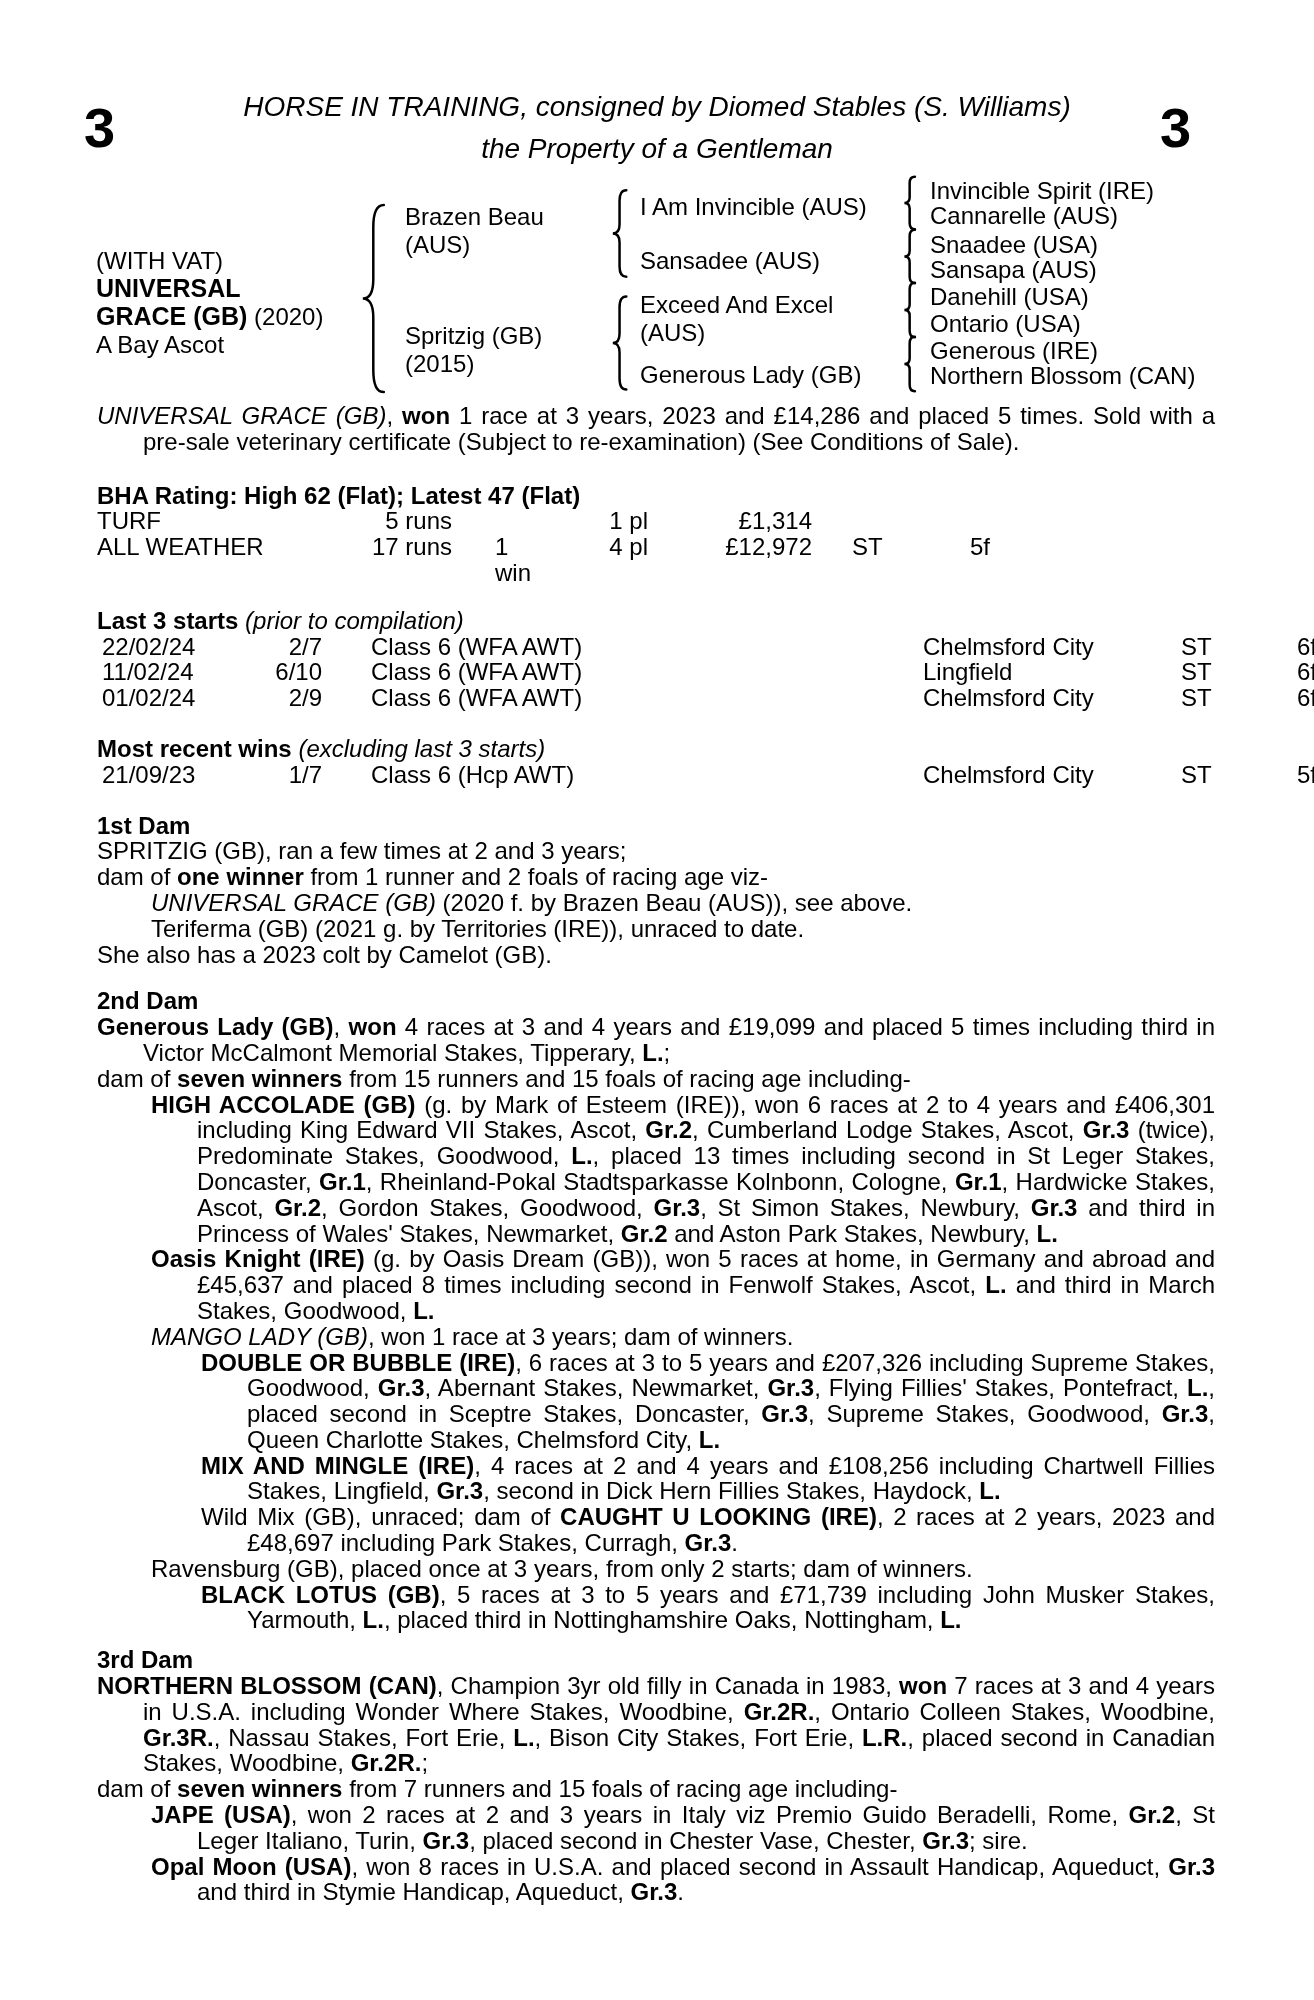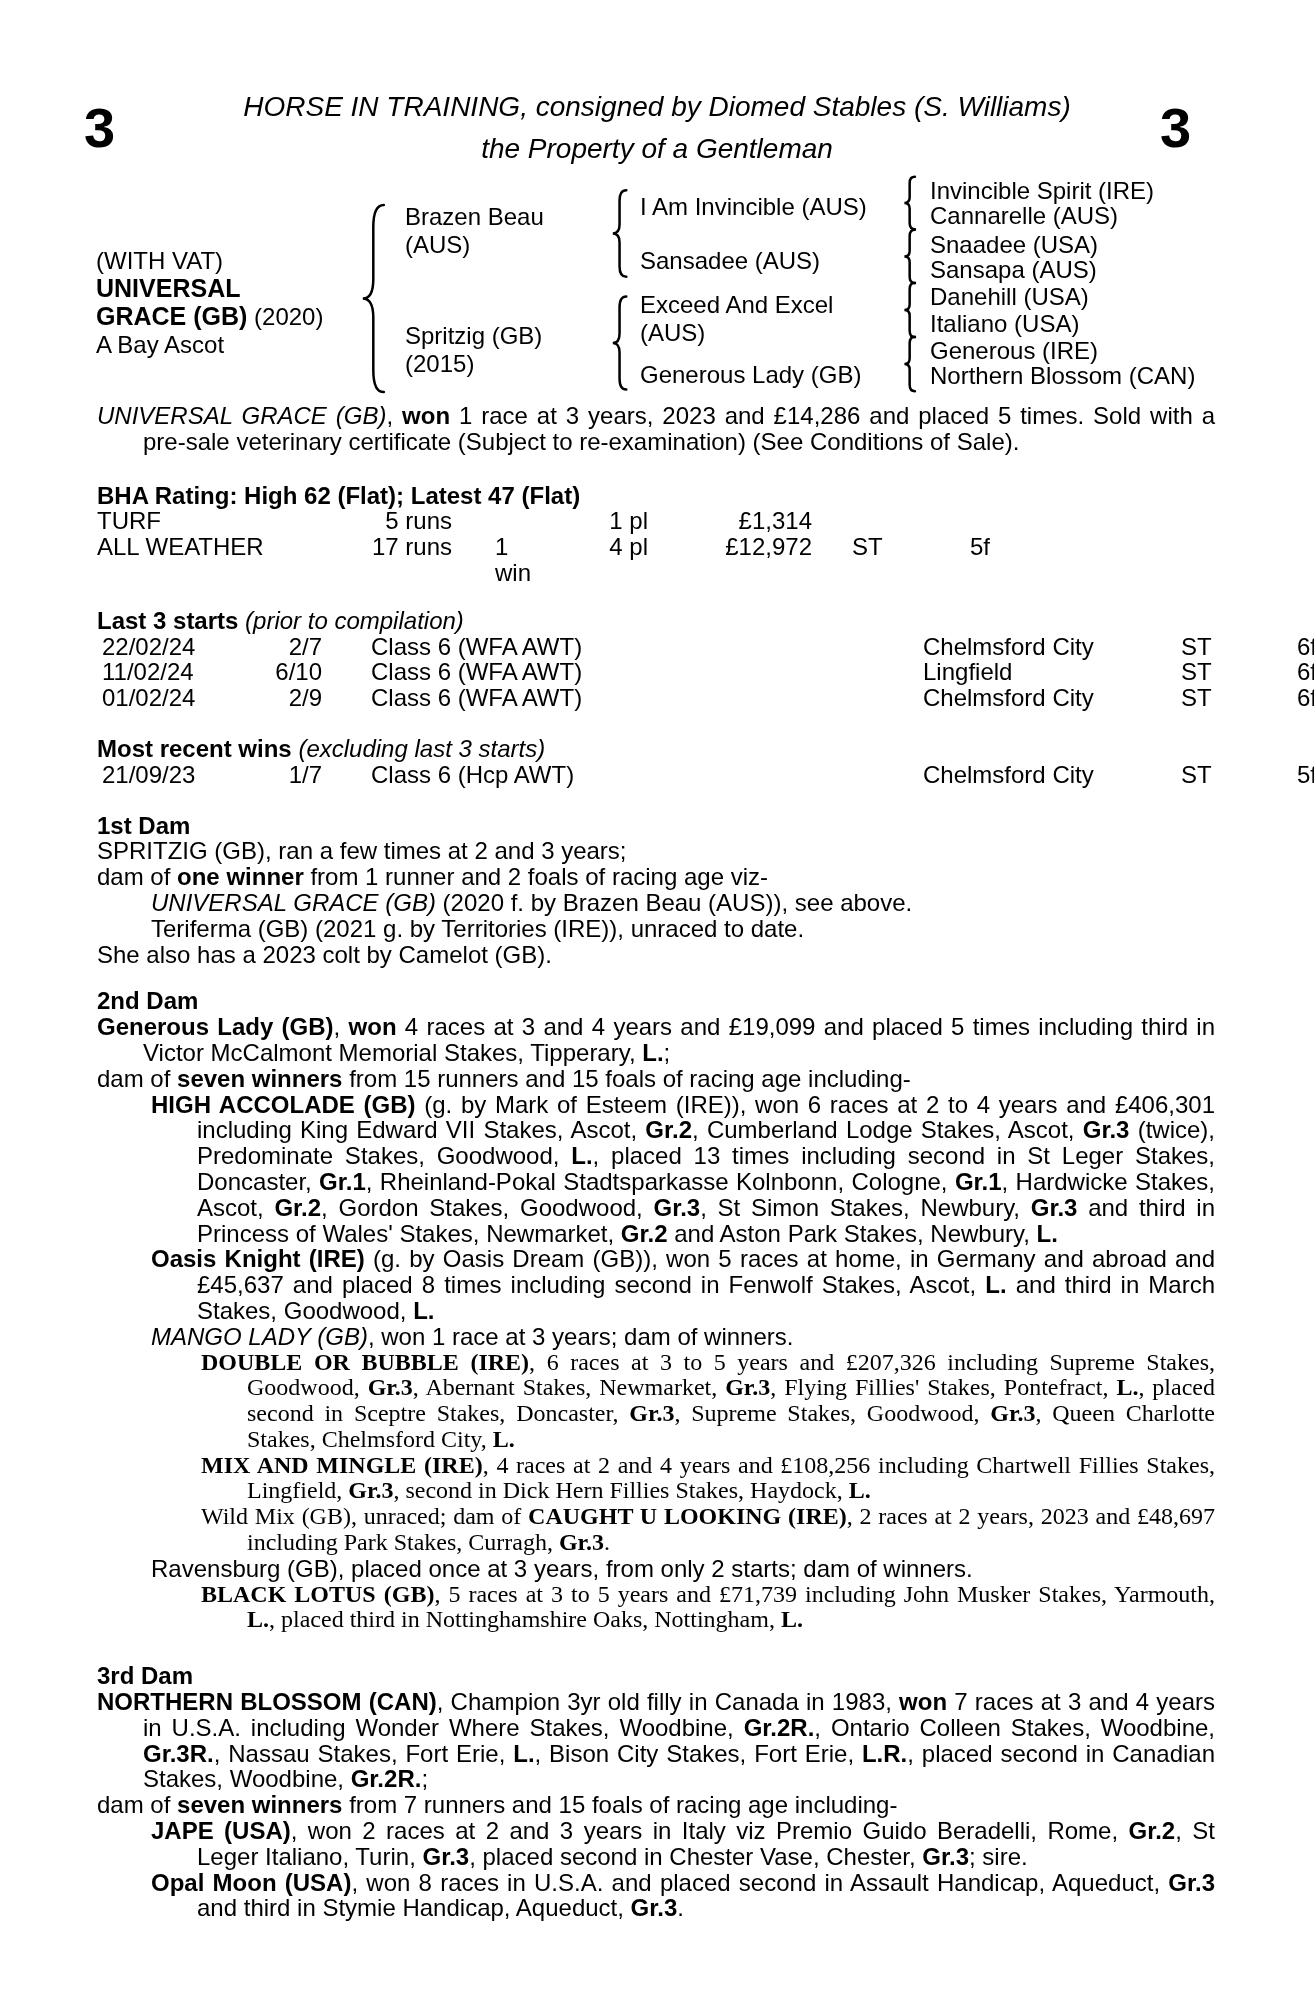--- a/index.html
+++ b/index.html
@@ -23,27 +23,27 @@
   .ped span{display:inline;}
   .ped-name{font-weight:bold;font-size:25px;}
   .brace{position:absolute;overflow:visible;}
   .brace path{fill:none;stroke:#000;stroke-width:2.5;stroke-linecap:round;vector-effect:non-scaling-stroke;}
 
   
   .body{position:absolute;left:97px;top:403px;width:1118px;}
   .para{text-align:justify;}
   .p0{padding-left:46px;text-indent:-46px;}
   .p1{padding-left:100px;text-indent:-46px;}
-  .p2{padding-left:150px;text-indent:-46px;font-family:Liberation Serif, serif;}
+  .p2{padding-left:150px;text-indent:-46px;}
   .sect-bha{margin-top:28px;}
   .sect-l3{margin-top:22px;}
   .sect-mrw{margin-top:25px;}
   .sect-dam1{margin-top:25px;}
   .sect-dam2{margin-top:21px;}
-  .sect-dam3{margin-top:30px;}
+  .sect-dam3{margin-top:14px;}
   .dam-heading{font-weight:bold;}
 
   .rec-row{display:grid;grid-template-columns:258px 97px 96px 100px 164px 158px auto;}
   .rec-row .c-runs,.rec-row .c-pl,.rec-row .c-money{text-align:right;}
   .rec-row .c-win{padding-left:43px;}
   .rec-row .c-st{padding-left:40px;}
 
   .st-row{display:grid;grid-template-columns:105px 84px 529px 222px 80px auto;gap:36px;}
   .st-row .c-date{padding-left:5px;}
   .st-row .c-pos{text-align:right;}
@@ -98,21 +98,21 @@
       </svg>
     <svg class="brace" style="left:903px;top:336px;width:14px;height:56px;" viewBox="0 0 20 100" preserveAspectRatio="none">
         <path d="M17,1.5 Q9.5,1.5 9.5,13 L9.5,40 Q9.5,50 2,50 Q9.5,50 9.5,60 L9.5,87 Q9.5,98.5 17,98.5"></path>
       </svg>
 
     <div class="abs" style="left:930px;top:178px;">Invincible Spirit (IRE)</div>
     <div class="abs" style="left:930px;top:203px;">Cannarelle (AUS)</div>
     <div class="abs" style="left:930px;top:232px;">Snaadee (USA)</div>
     <div class="abs" style="left:930px;top:257px;">Sansapa (AUS)</div>
     <div class="abs" style="left:930px;top:284px;">Danehill (USA)</div>
-    <div class="abs" style="left:930px;top:311px;">Italiano (USA)</div>
+    <div class="abs" style="left:930px;top:311px;">Ontario (USA)</div>
     <div class="abs" style="left:930px;top:338px;">Generous (IRE)</div>
     <div class="abs" style="left:930px;top:363px;">Northern Blossom (CAN)</div>
   </div>
 
   <div class="body">
 
     <div class="para p0"><span class="i">UNIVERSAL GRACE (GB)</span><span>, </span><span class="b">won</span><span> 1 race at 3 years, 2023 and £14,286 and placed 5 times. Sold with a pre-sale veterinary certificate (Subject to re-examination) (See Conditions of Sale).</span></div>
 
     <div class="sect-bha">
       <div class="b">BHA Rating: High 62 (Flat); Latest 47 (Flat)</div>

